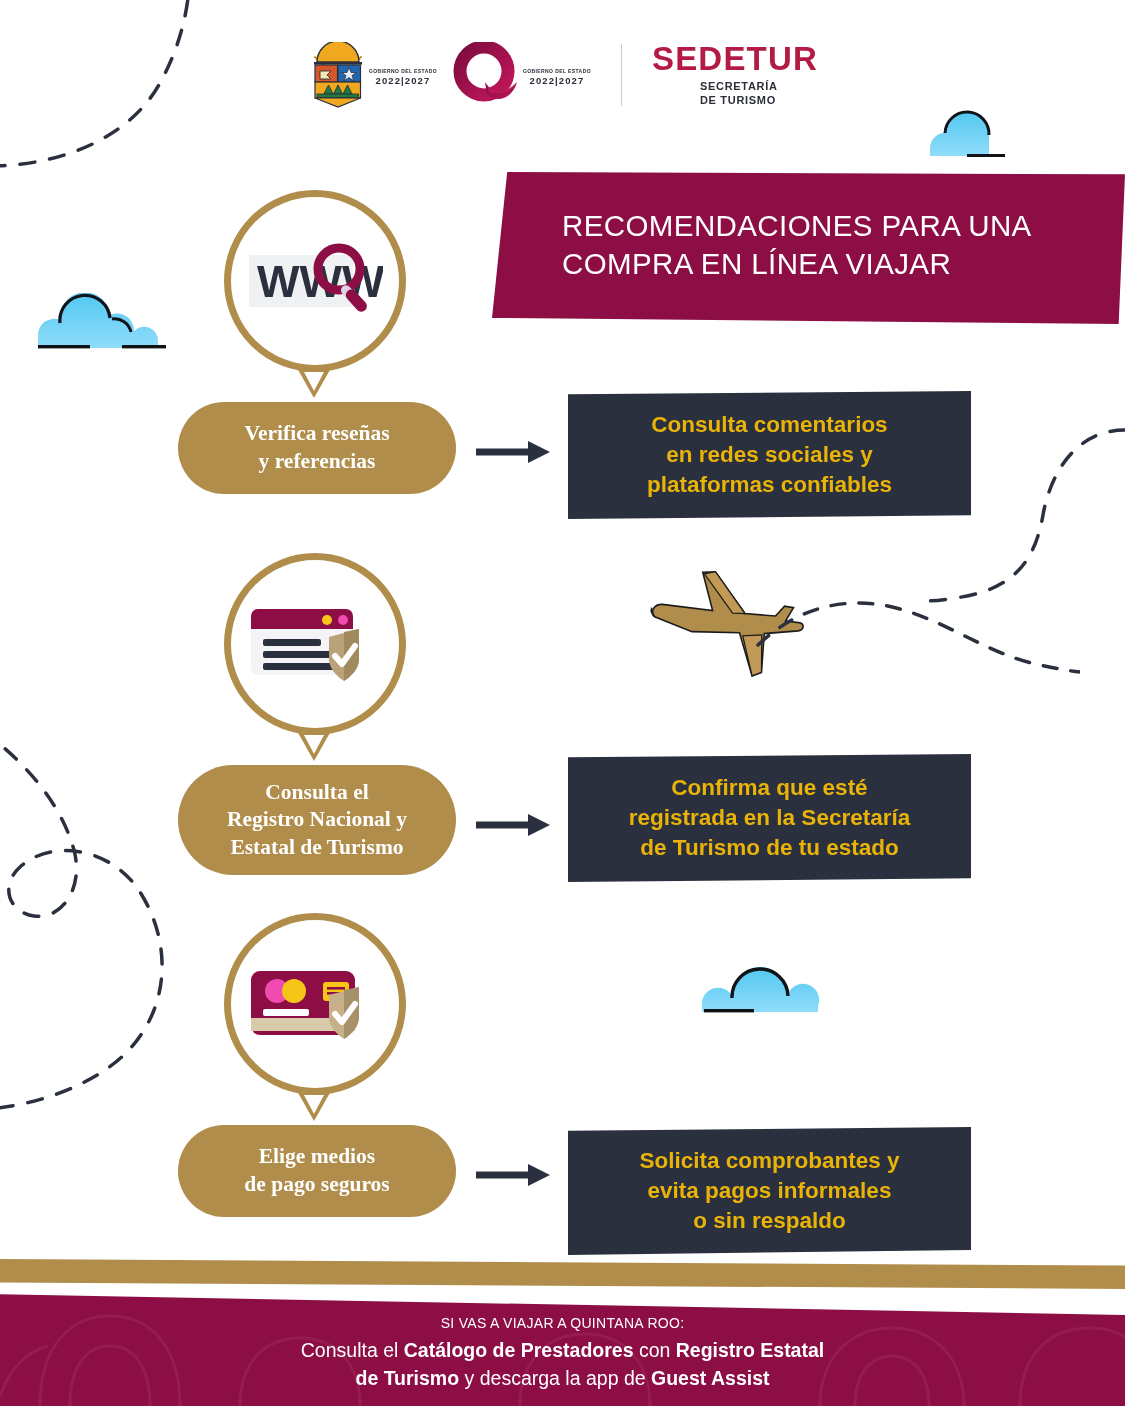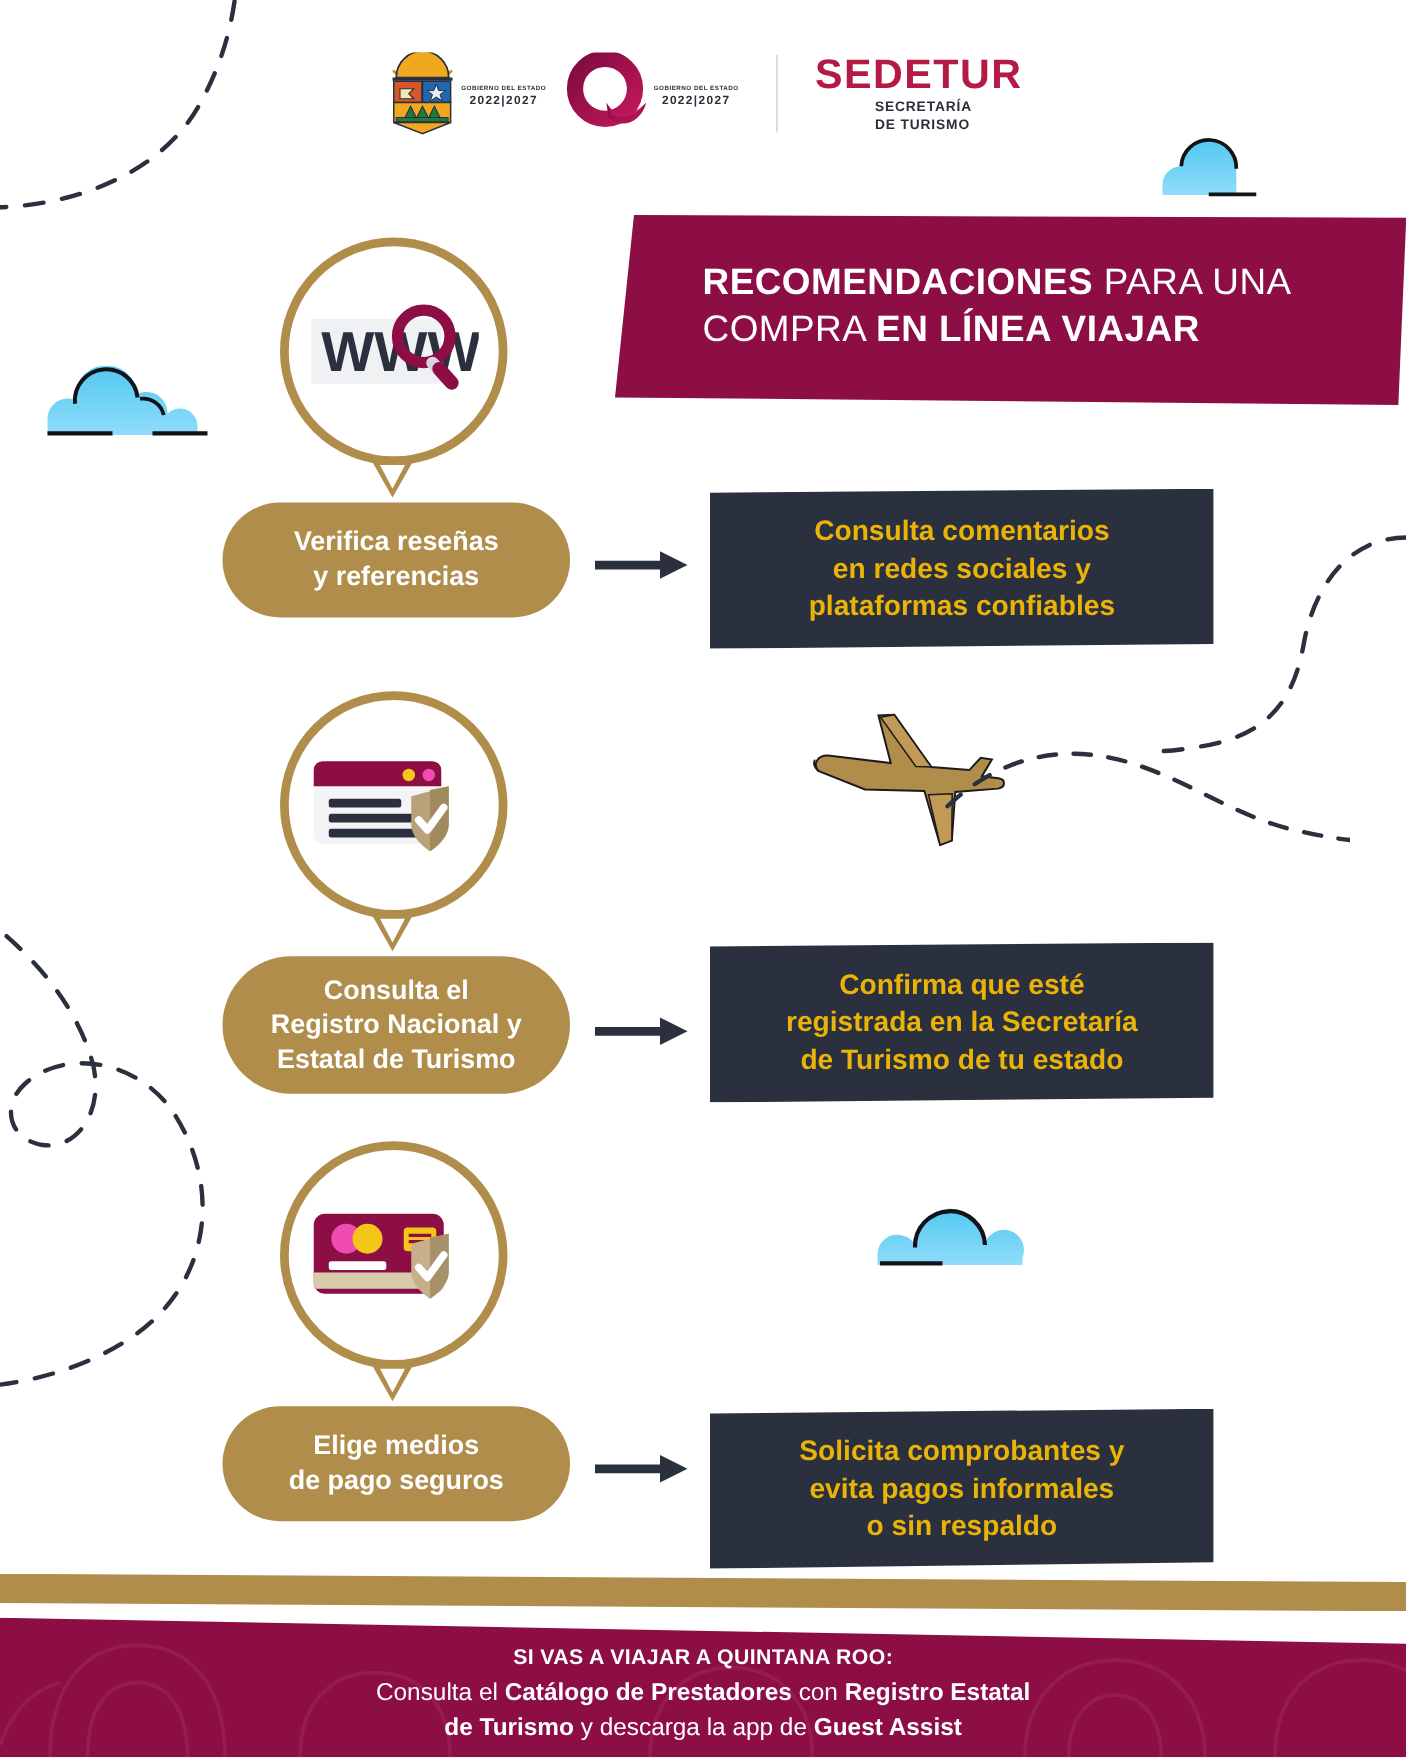--- a/index.html
+++ b/index.html
@@ -52,21 +52,21 @@
   #title-banner {
     position: absolute; left: 492px; top: 172px; width: 633px; height: 152px;
     background: #8c0e45;
     clip-path: polygon(2.4% 0%, 100% 1.5%, 99% 100%, 0% 96%);
     display: flex; align-items: center;
   }
   #title-text {
     color: #ffffff; font-size: 29.5px; line-height: 1.3;
     padding: 0 0 6px 70px; font-weight: 400; letter-spacing: .4px;
   }
-  #title-text b { font-weight: 700; }
+  #title-text b { font-weight: 400; }
 
   
   .row { position: absolute; left: 0; width: 1125px; }
   #row-1 { top: 190px; }
   #row-2 { top: 553px; }
   #row-3 { top: 913px; }
 
   .bubble {
     position: absolute; left: 224px; top: 0;
     width: 182px; height: 182px;
@@ -89,21 +89,21 @@
     border-right: 10px solid transparent;
     border-top: 19px solid #ffffff;
   }
 
   .pill {
     position: absolute; left: 178px;
     width: 278px; border-radius: 56px;
     background: #b08d4b; color: #ffffff;
     display: flex; align-items: center; justify-content: center;
     text-align: center; font-weight: 800; font-size: 21.5px;
-    line-height: 1.28; padding: 14px 16px;
+    line-height: 1.28; padding: 14px 16px; font-family: Liberation Serif, serif;
   }
   #pill-1 { top: 212px; height: 92px; }
   #pill-2 { top: 212px; height: 110px; }
   #pill-3 { top: 212px; height: 92px; }
 
   .arrow { position: absolute; left: 474px; }
   #arrow-1 { top: 248px; }
   #arrow-2 { top: 258px; }
   #arrow-3 { top: 248px; }
 
@@ -145,21 +145,21 @@
     background: #8c0e45;
     clip-path: polygon(0% 14%, 100% 30%, 100% 100%, 0% 100%);
   }
   #footer-pattern { position: absolute; left: 0; top: 0; opacity: .5; }
   #footer-text {
     position: absolute; left: 0; top: 55px; width: 1125px;
     text-align: center; color: #ffffff;
     font-size: 19.5px; line-height: 1.42; font-weight: 400;
   }
   #footer-head {
-    display: block; font-weight: 700; font-size: 17px;
+    display: block; font-weight: 400; font-size: 14px;
     letter-spacing: .3px; margin-bottom: 3px;
   }
   #footer-text b { font-weight: 800; }
 </style>
 </head>
 <body>
 
 <div id="poster">
 
   <svg id="deco-top-left" class="deco-svg" width="250" height="200">

